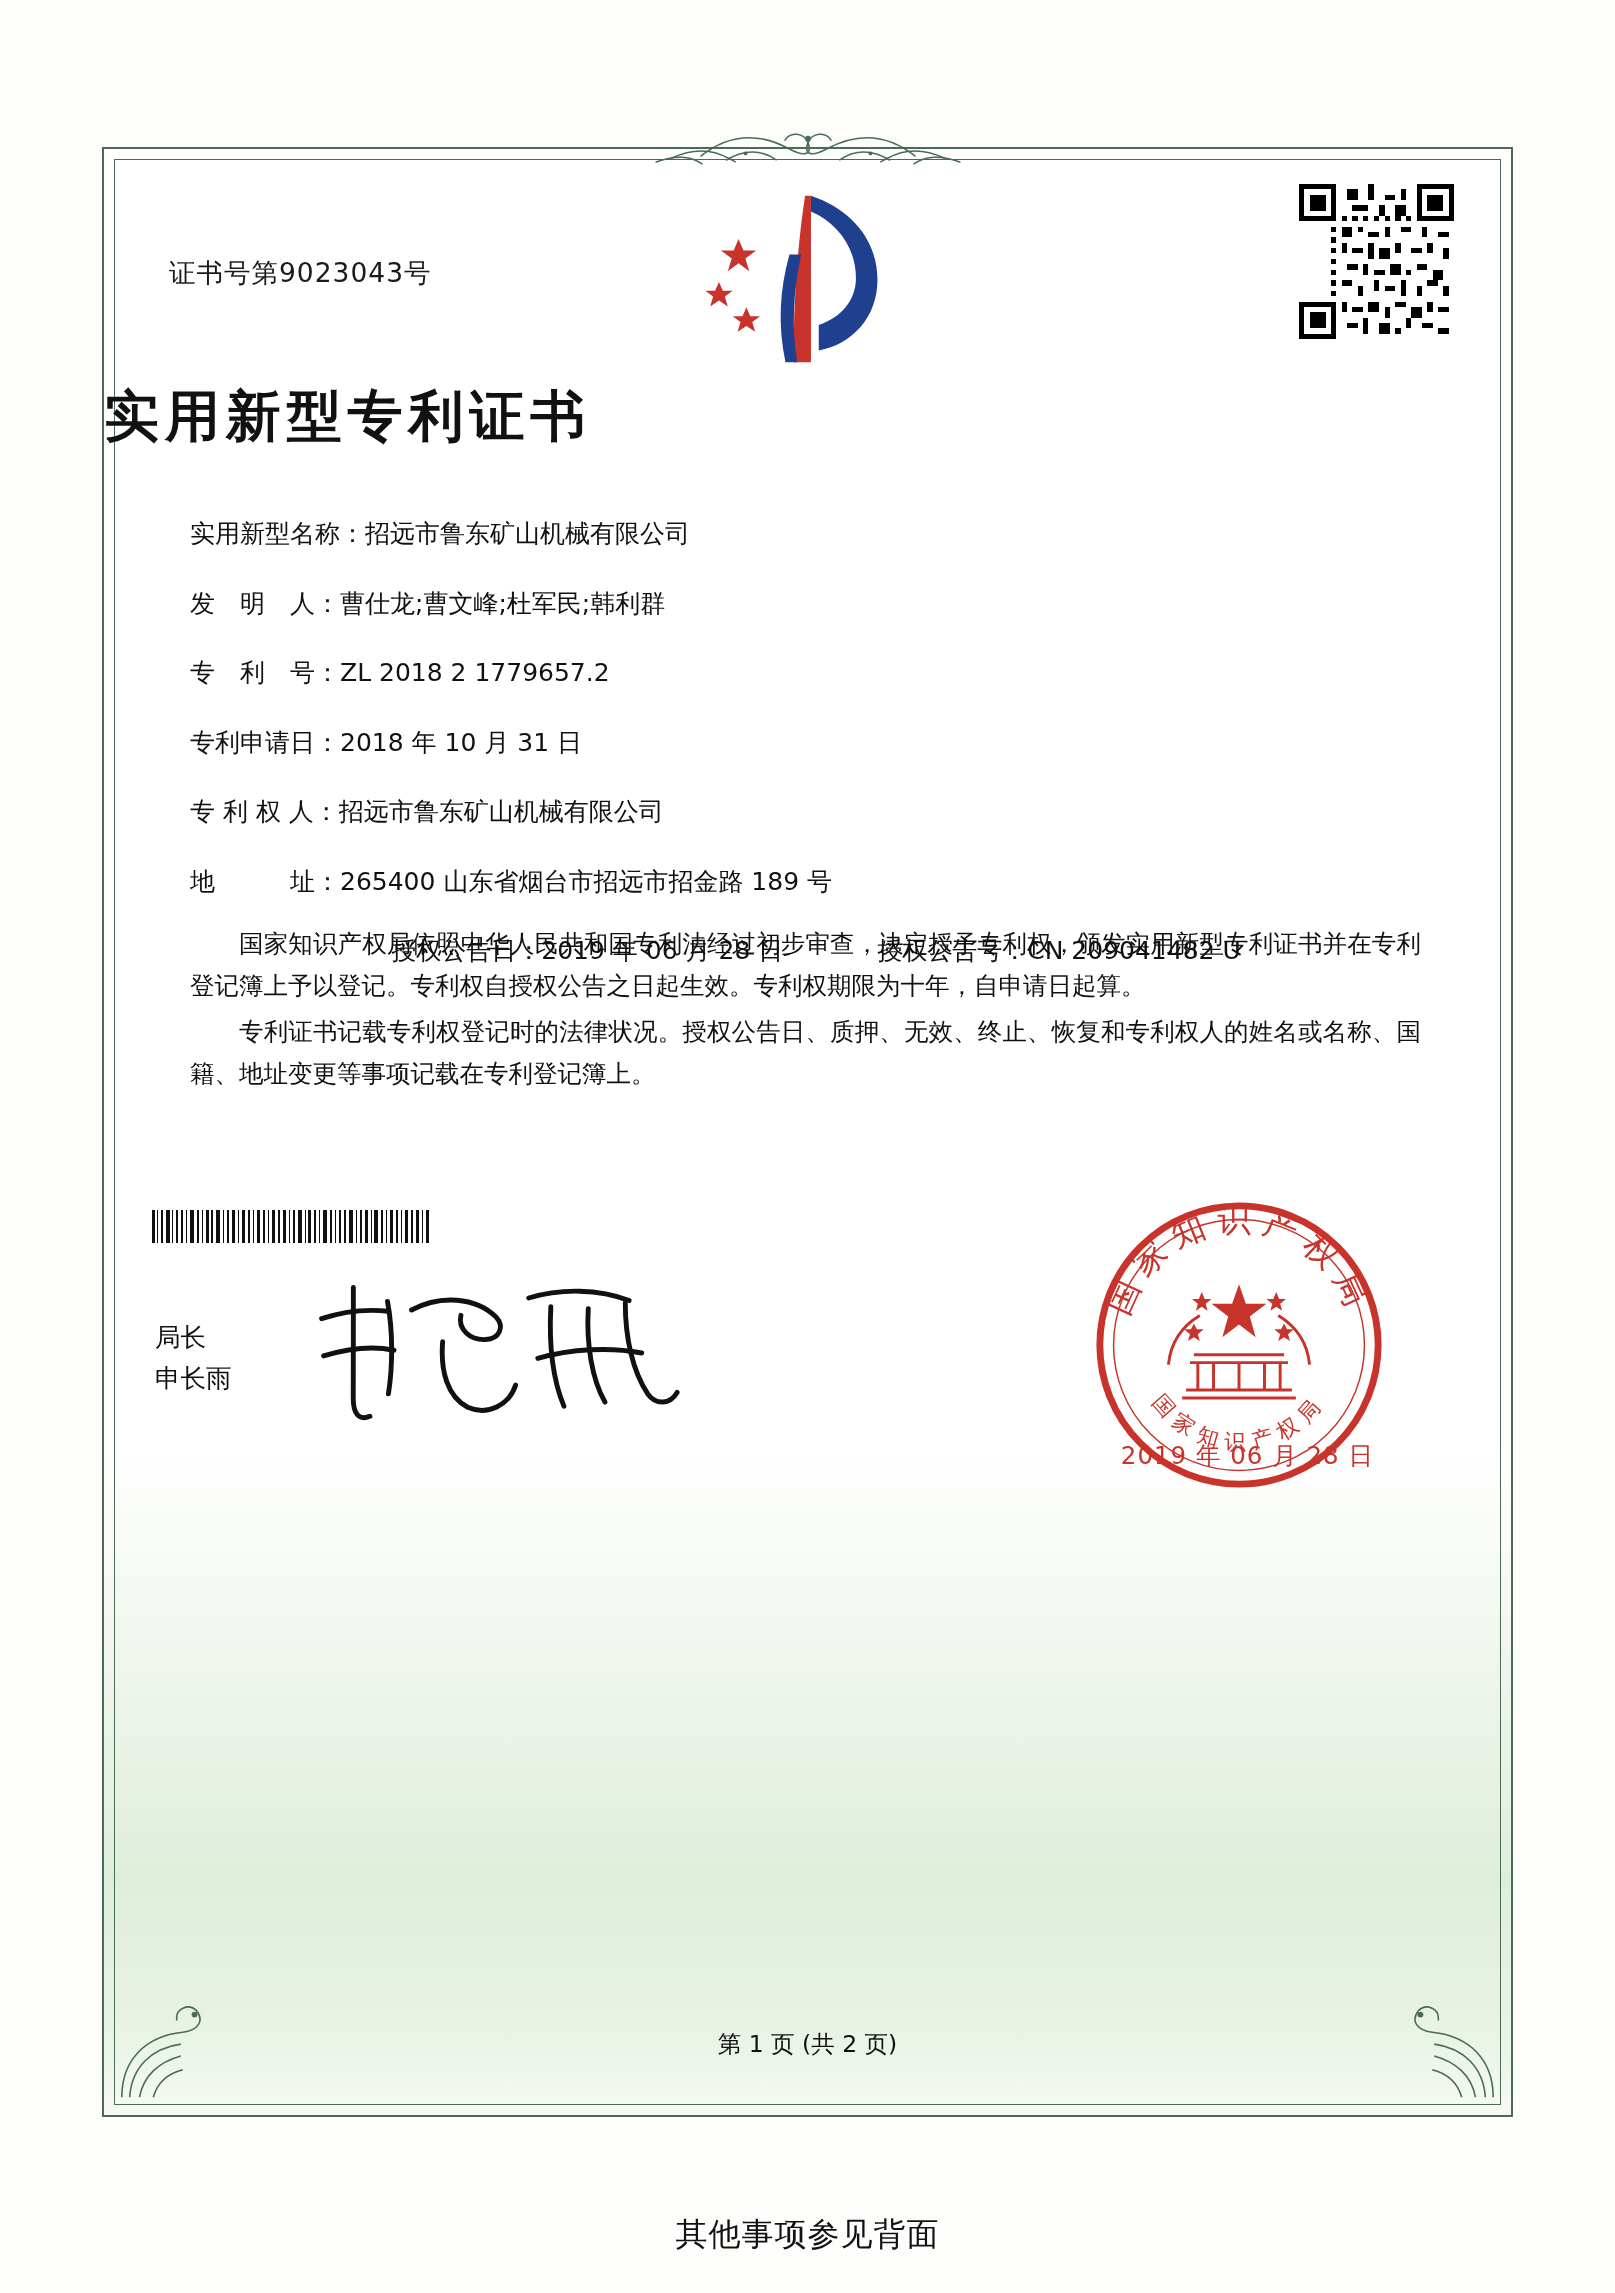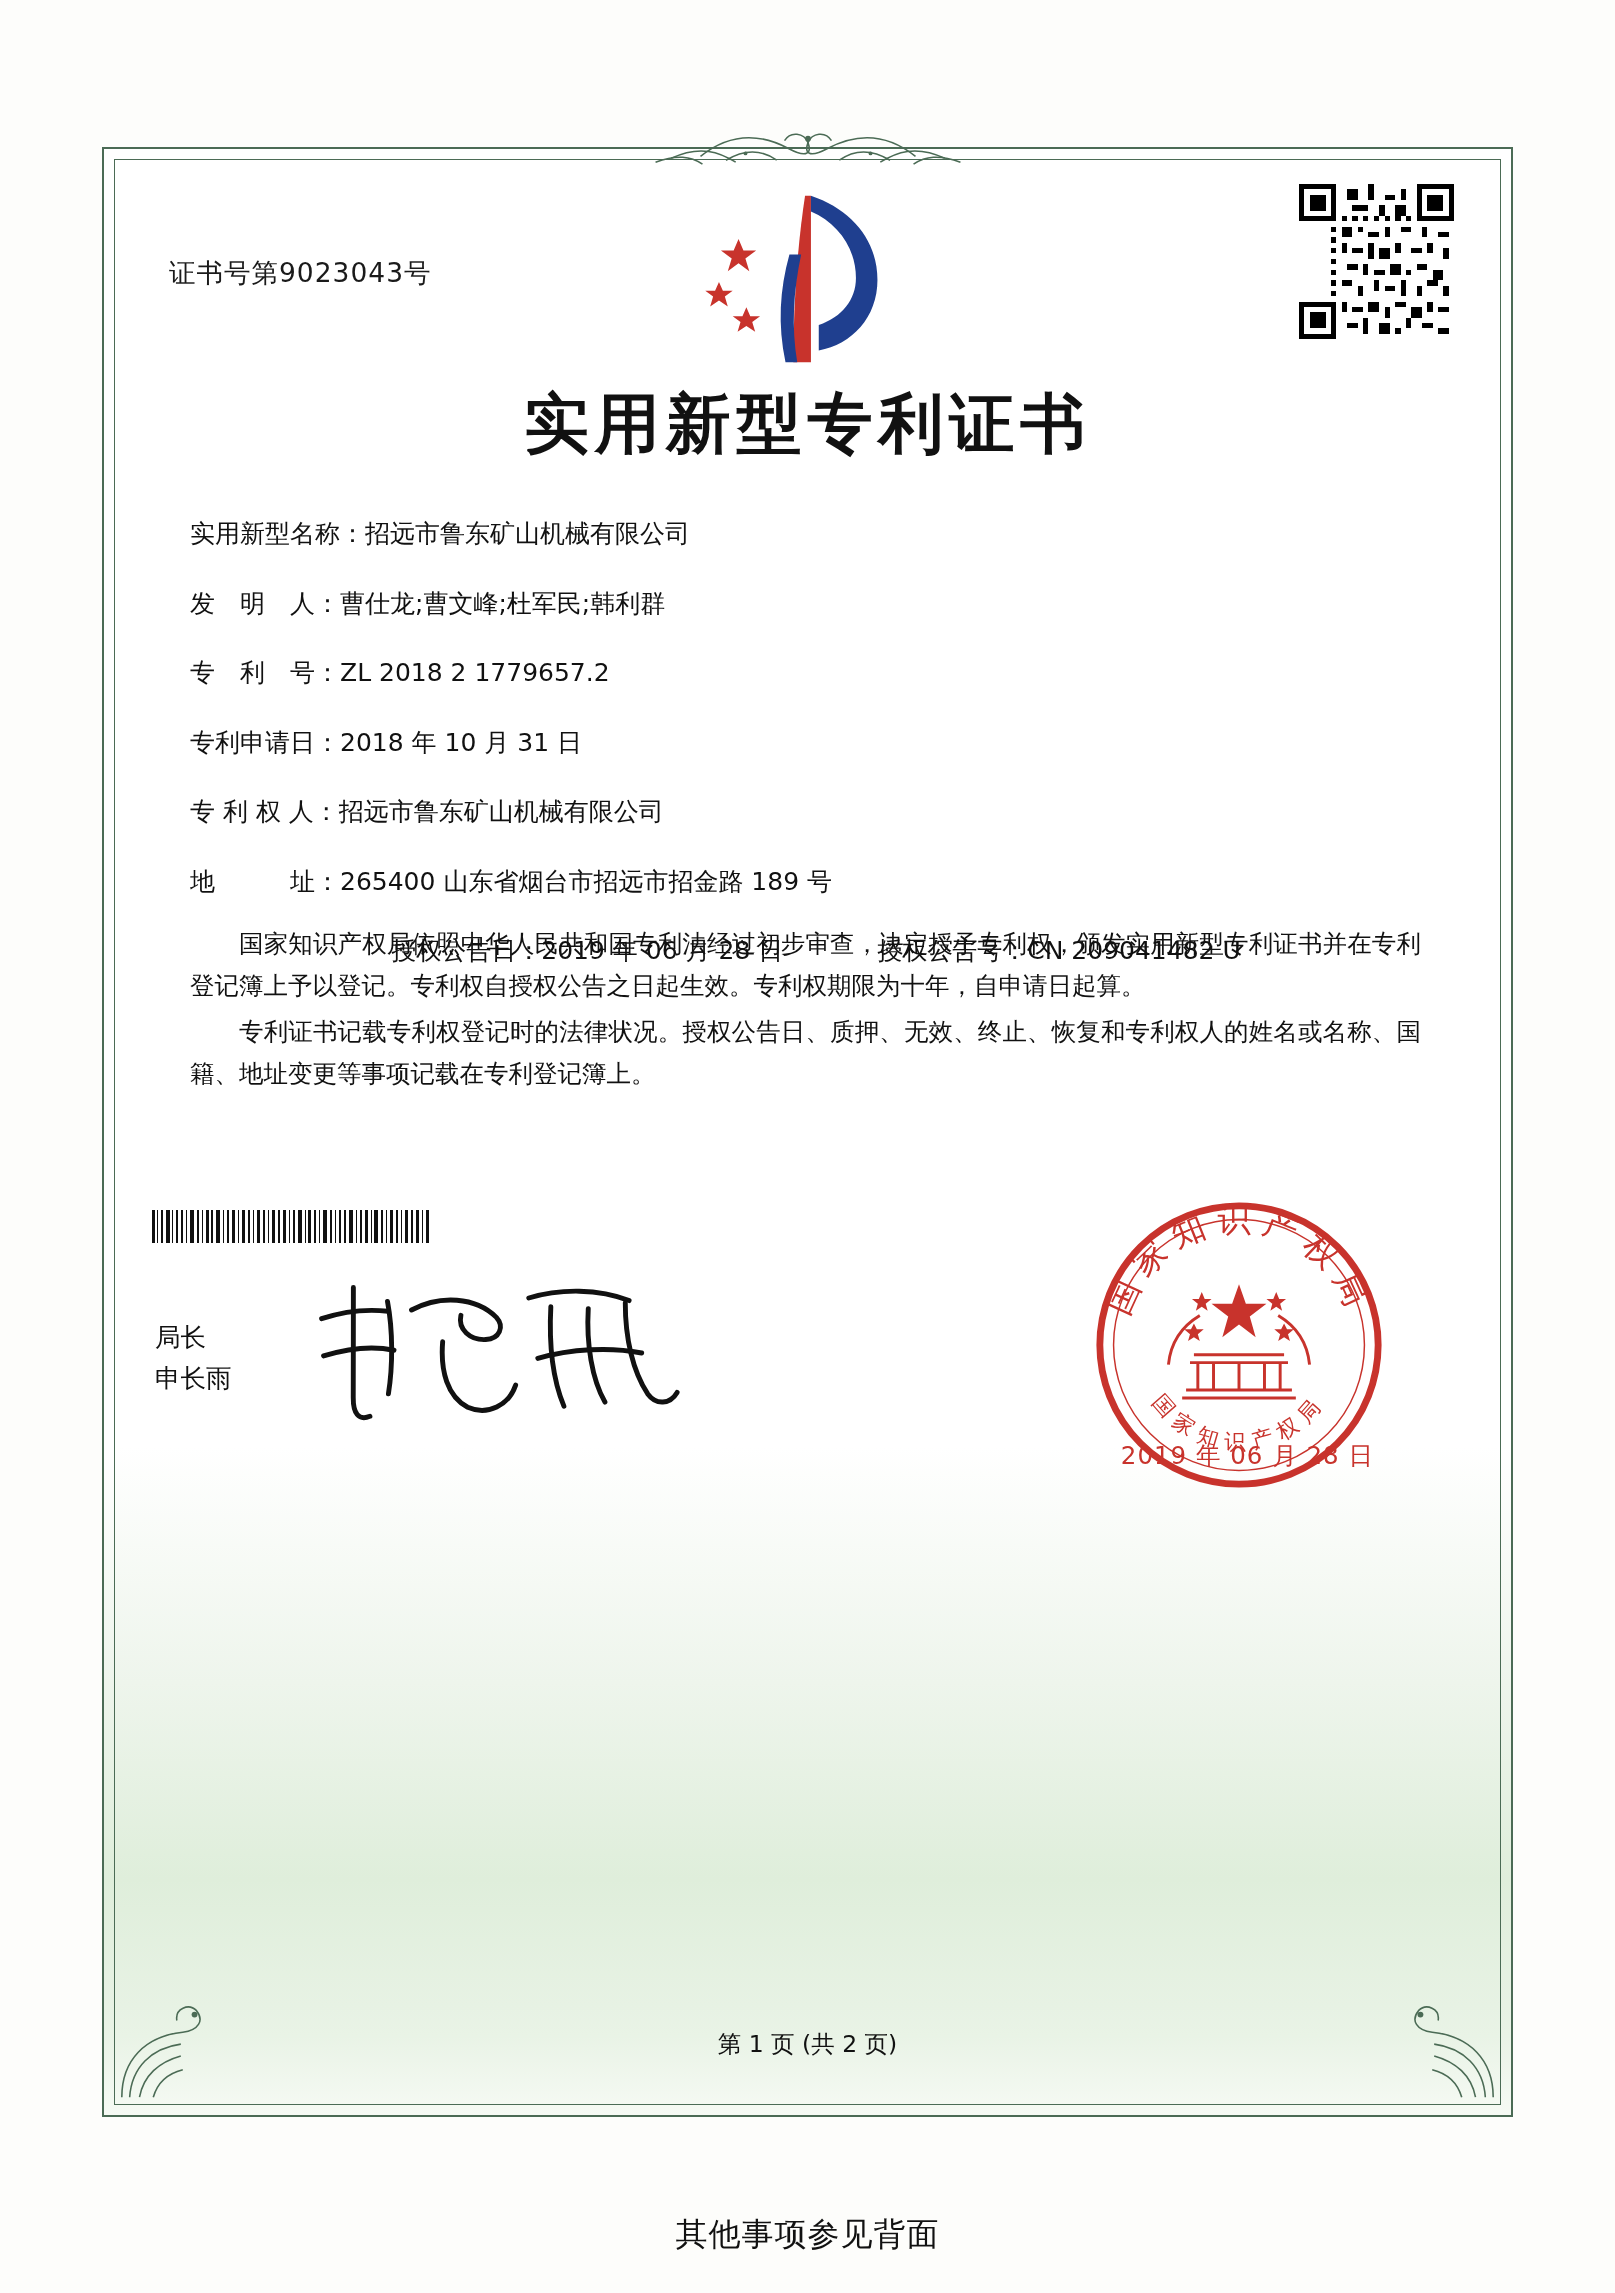--- a/index.html
+++ b/index.html
@@ -85,22 +85,21 @@
     width: 155px;
     height: 155px;
   }
 
   
   .cert-title {
     position: absolute;
     left: 0;
     right: 0;
     top: 231px;
-    text-align: center;
-    font-size: 65px;
+    font-size: 55px;
     font-weight: bold;
     letter-spacing: 5.9px;
     color: #111;
     font-family: "DejaVu Sans", "Liberation Sans", sans-serif;
   }
 
   
   .fields {
     position: absolute;
     left: 86px;

